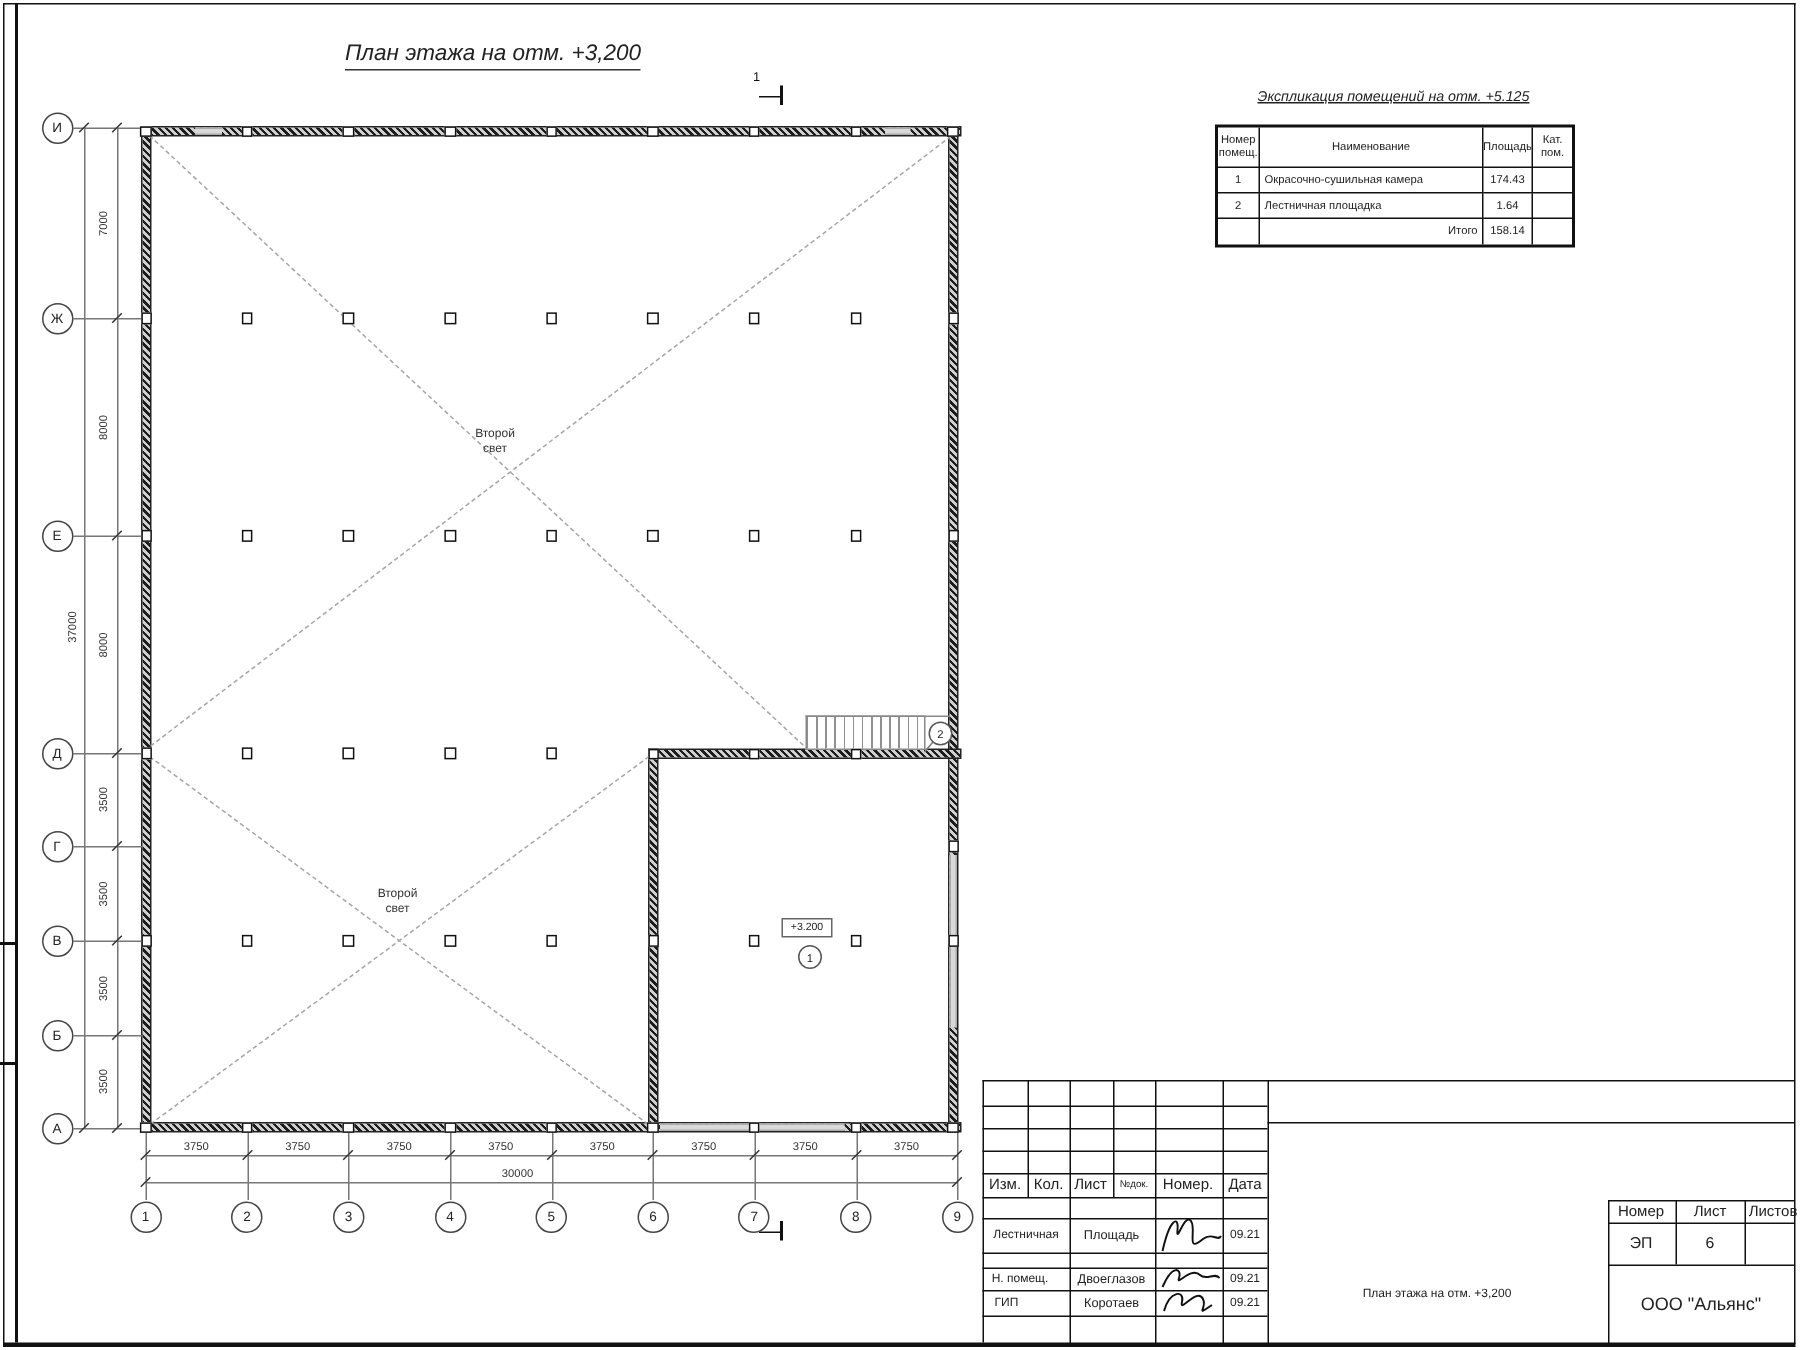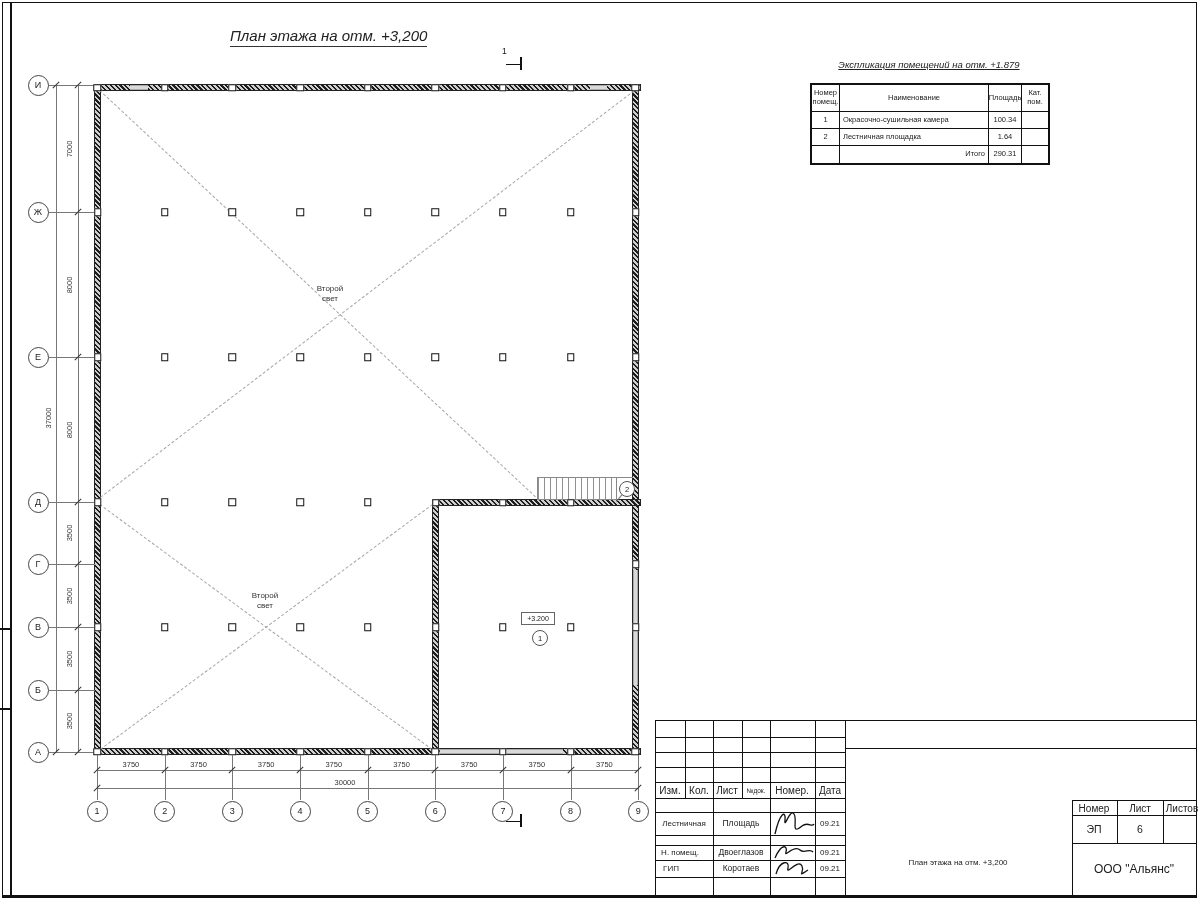--- a/index.html
+++ b/index.html
@@ -191,21 +191,21 @@
       <div class="vline " style="left: 742px; top: 720px; height: 78px; width: 1px;"></div>
       <div class="vline " style="left: 770px; top: 720px; height: 176px; width: 1px;"></div>
       <div class="vline " style="left: 815px; top: 720px; height: 176px; width: 1px;"></div>
       <div class="vline " style="left: 845px; top: 720px; height: 176px; width: 1px;"></div>
       <div class="vline " style="left: 1072px; top: 800px; height: 96px; width: 1px;"></div>
       <div class="vline " style="left: 1117px; top: 800px; height: 43px; width: 1px;"></div>
       <div class="vline " style="left: 1163px; top: 800px; height: 43px; width: 1px;"></div>
     </div>
 
   <div class="main-title">План этажа на отм. +3,200</div>
-  <div class="expl-title">Экспликация помещений на отм. +1.879</div>
+  <div class="expl-title">Экспликация помещений на отм. +5.125</div>
 
   <div class="secmark" style="left:502px;top:46px;">1</div>
   <div class="secmark" style="left:498px;top:804px;">1</div>
 
   <div class="axis-circle" style="left:27.5px;top:74.5px;">И</div>
   <div class="axis-circle" style="left:27.5px;top:201.5px;">Ж</div>
   <div class="axis-circle" style="left:27.5px;top:346.5px;">Е</div>
   <div class="axis-circle" style="left:27.5px;top:491.5px;">Д</div>
   <div class="axis-circle" style="left:27.5px;top:553.5px;">Г</div>
   <div class="axis-circle" style="left:27.5px;top:616.5px;">В</div>
@@ -253,29 +253,29 @@
   <div class="room-circle" style="left:532px;top:630px;">1</div>
   <div class="room-circle" style="left:619px;top:481px;">2</div>
 
   <div class="expl">
     <div>Номер помещ.</div>
     <div>Наименование</div>
     <div>Площадь</div>
     <div class="lastc">Кат. пом.</div>
     <div>1</div>
     <div class="nm">Окрасочно-сушильная камера</div>
-    <div>100.34</div>
+    <div>174.43</div>
     <div class="lastc"></div>
     <div>2</div>
     <div class="nm">Лестничная площадка</div>
     <div>1.64</div>
     <div class="lastc"></div>
     <div class="lastr"></div>
     <div class="lastr tot">Итого</div>
-    <div class="lastr">290.31</div>
+    <div class="lastr">158.14</div>
     <div class="lastr lastc"></div>
   </div>
 
   <div class="ctr tb-txt" style="left:670px;top:790px;font-size:10px;">Изм.</div>
   <div class="ctr tb-txt" style="left:699px;top:790px;font-size:10px;">Кол.</div>
   <div class="ctr tb-txt" style="left:727px;top:790px;font-size:10px;">Лист</div>
   <div class="ctr tb-txt" style="left:756px;top:790px;font-size:6.5px;">№док.</div>
   <div class="ctr tb-txt" style="left:792px;top:790px;font-size:10px;">Номер.</div>
   <div class="ctr tb-txt" style="left:830px;top:790px;font-size:10px;">Дата</div>
 

